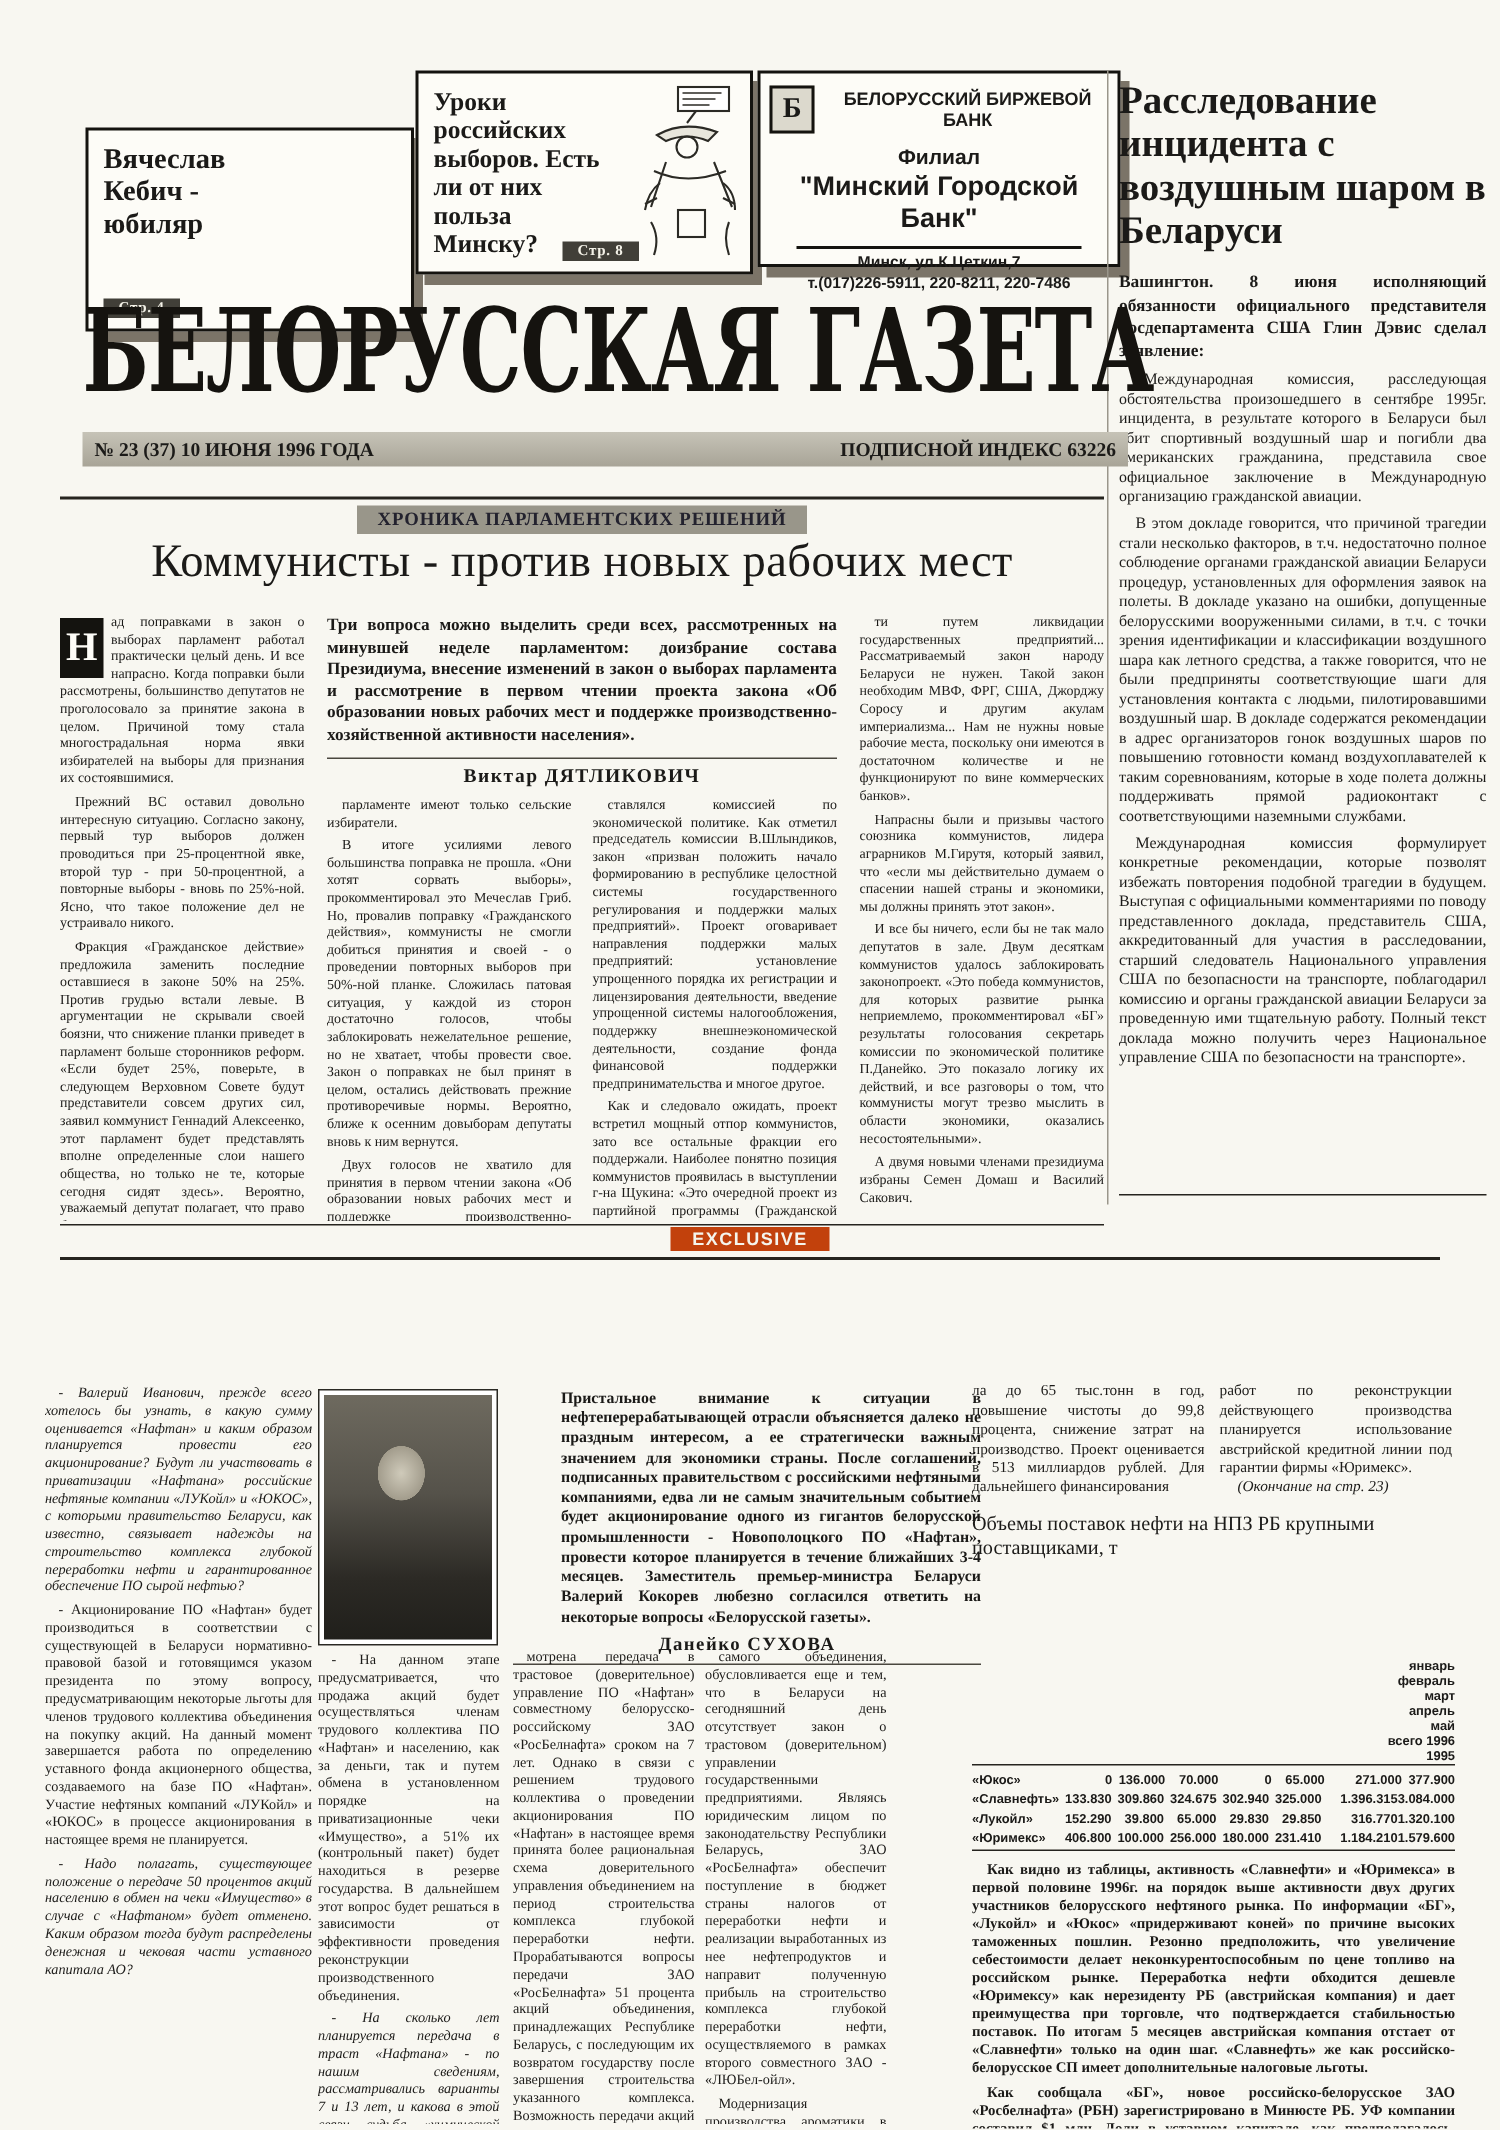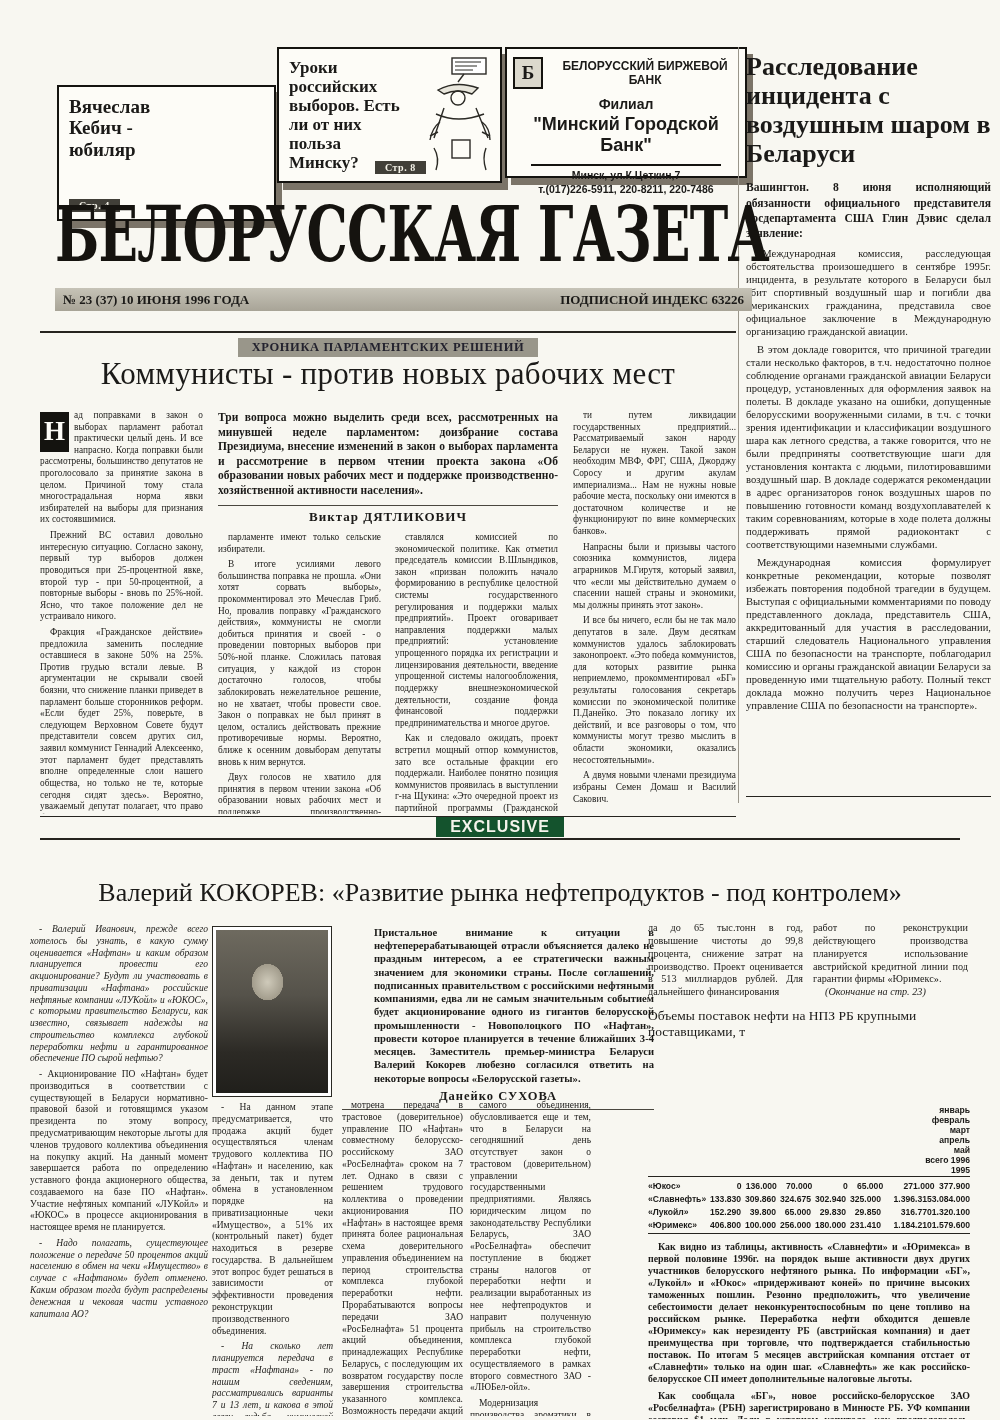--- a/index.html
+++ b/index.html
@@ -55,22 +55,22 @@
   .a1midcols{position:absolute;left:0;right:0;top:122px;bottom:0;display:flex;gap:14px;overflow:hidden;}
   .a1midcols > div{width:163px;overflow:hidden;}
   
   .ba-title{font-size:26px;line-height:1.12;margin:0 0 12px;}
   .ba-lead{font-weight:bold;font-size:11.6px;line-height:1.3;text-align:justify;margin:0 0 6px;}
   .ba-body p{font-size:10.6px;line-height:1.23;text-align:justify;margin:0 0 5px;text-indent:11px;}
   .ba-credit{font-weight:bold;font-size:9.8px;line-height:1.3;}
   .vrule{background:#9a968b;}
   
   .excl-wrap{text-align:center;}
-  .excl{display:inline-block;background:#14532d;color:#f5f4ec;font-family:"Liberation Sans",sans-serif;
-        font-weight:bold;font-size:16px;letter-spacing:1px;padding:1px 14px;}
+  .excl{display:inline-block;background:#c2410c;color:#f5f4ec;font-family:"Liberation Sans",sans-serif;
+        font-weight:bold;font-size:12px;letter-spacing:1px;padding:1px 14px;}
   .subtitle{text-align:center;font-size:17px;}
   .headline2{text-align:center;font-size:26px;white-space:nowrap;}
   
   .it{font-size:9.5px;line-height:1.24;text-align:justify;overflow:hidden;}
   .it p{margin:0 0 4px;text-indent:9px;}
   .it p.q{font-style:italic;}
   .photo-frame{border:1.5px solid #2a2923;background:#fff;padding:3px;}
   .photo-kokorev{width:100%;height:100%;
      background:
        radial-gradient(ellipse 26px 30px at 46% 32%,#cfcaba 0%,#a29c8c 60%,rgba(0,0,0,0) 61%),
@@ -201,21 +201,20 @@
         <p>И все бы ничего, если бы не так мало депутатов в зале. Двум десяткам коммунистов удалось заблокировать законопроект. «Это победа коммунистов, для которых развитие рынка неприемлемо, прокомментировал «БГ» результаты голосования секретарь комиссии по экономической политике П.Данейко. Это показало логику их действий, и все разговоры о том, что коммунисты могут трезво мыслить в области экономики, оказались несостоятельными».</p>
         <p>А двумя новыми членами президиума избраны Семен Домаш и Василий Сакович.</p>
       </div>
   </div>
   <div class="abs hr" style="left:40px;top:816px;width:696px;height:1px;"></div>
 
   <div class="abs excl-wrap" style="left:40px;top:817px;width:920px;">
     <span class="excl">EXCLUSIVE</span>
   </div>
   <div class="abs hr" style="left:40px;top:838px;width:920px;height:1.5px;"></div>
-  <div class="abs headline2" style="left:40px;top:878px;width:920px;">Валерий КОКОРЕВ: «Развитие рынка нефтепродуктов - под контролем»</div>
 
   <div class="abs" style="left:30px;top:922px;width:940px;height:497px;">
 
     <div class="abs it" style="left:0;top:2px;width:178px;height:492px;">
 
     <p class="q">- Валерий Иванович, прежде всего хотелось бы узнать, в какую сумму оценивается «Нафтан» и каким образом планируется провести его акционирование? Будут ли участвовать в приватизации «Нафтана» российские нефтяные компании «ЛУКойл» и «ЮКОС», с которыми правительство Беларуси, как известно, связывает надежды на строительство комплекса глубокой переработки нефти и гарантированное обеспечение ПО сырой нефтью?</p>
         <p class="a">- Акционирование ПО «Нафтан» будет производиться в соответствии с существующей в Беларуси нормативно-правовой базой и готовящимся указом президента по этому вопросу, предусматривающим некоторые льготы для членов трудового коллектива объединения на покупку акций. На данный момент завершается работа по определению уставного фонда акционерного общества, создаваемого на базе ПО «Нафтан». Участие нефтяных компаний «ЛУКойл» и «ЮКОС» в процессе акционирования в настоящее время не планируется.</p>
         <p class="q">- Надо полагать, существующее положение о передаче 50 процентов акций населению в обмен на чеки «Имущество» в случае с «Нафтаном» будет отменено. Каким образом тогда будут распределены денежная и чековая части уставного капитала АО?</p>
       </div>
 

